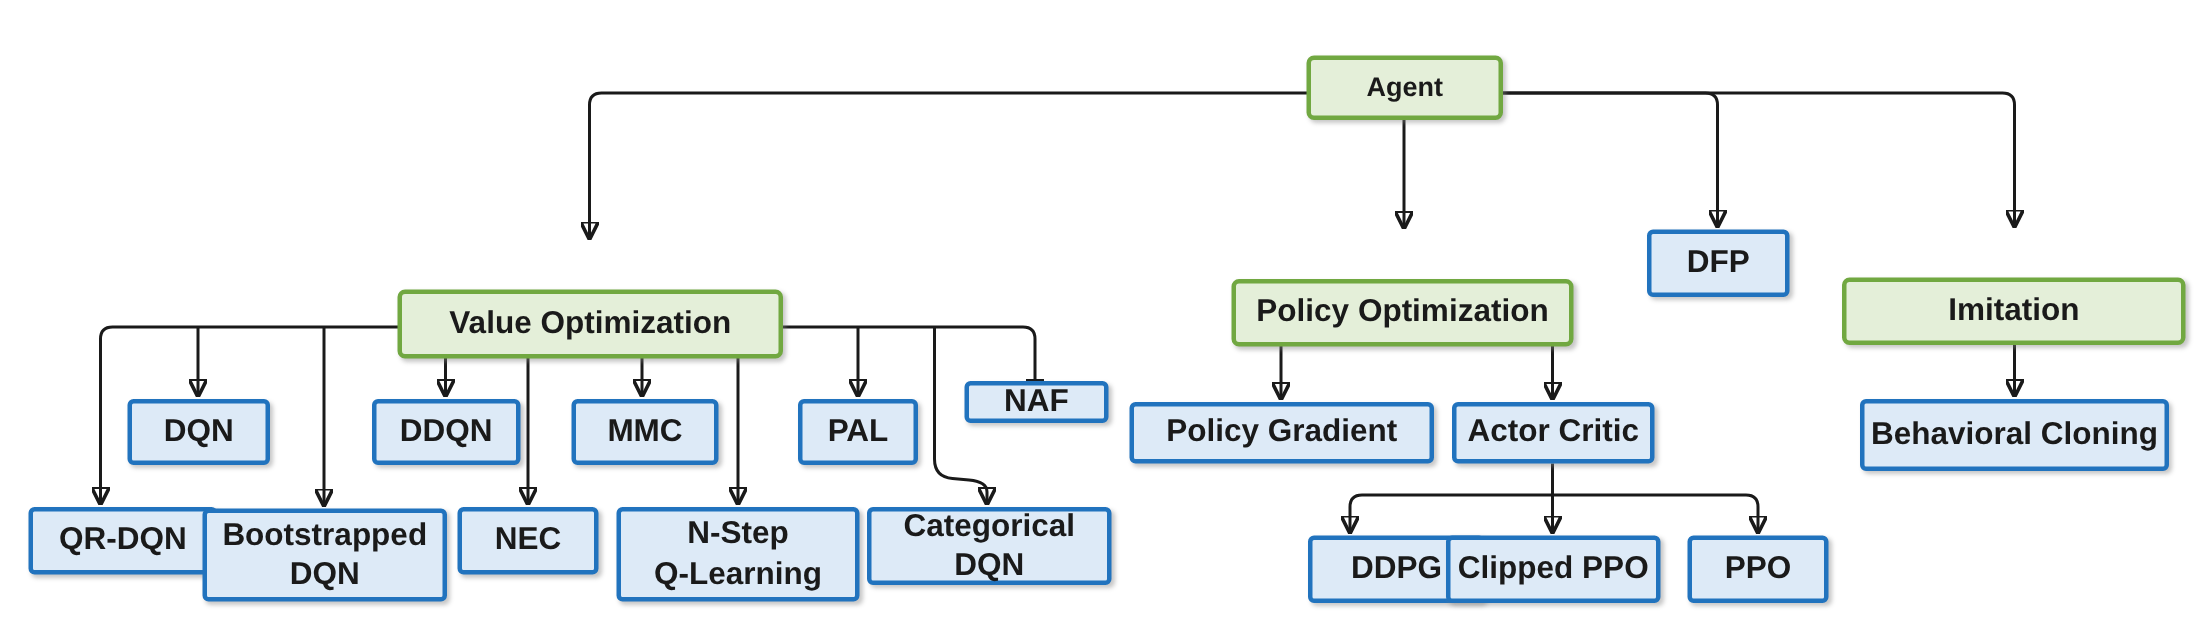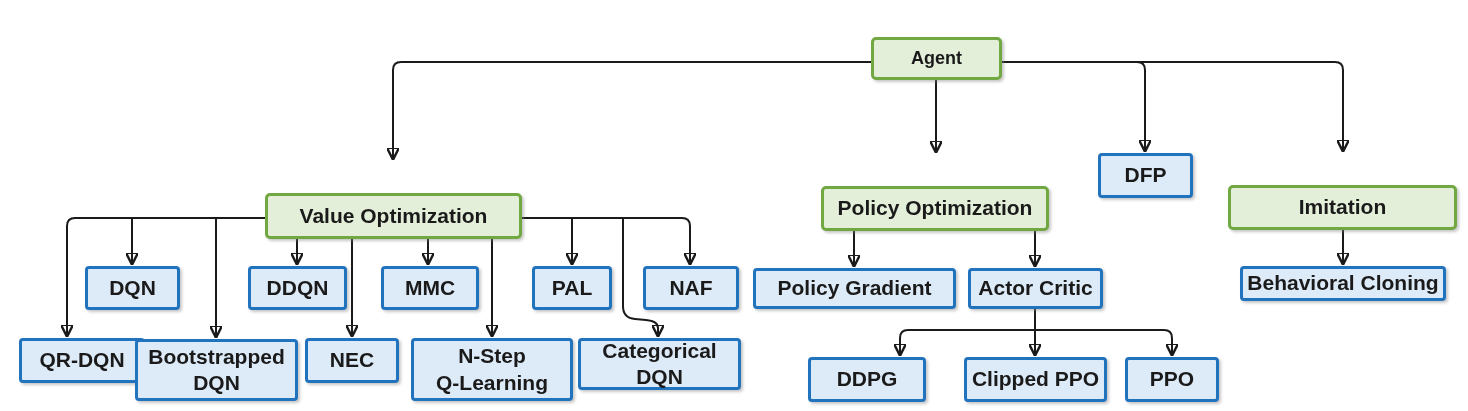--- a/index.html
+++ b/index.html
@@ -98,21 +98,21 @@
   </div>
   <div class="node blue" style="left:248px;top:266px;width:99px;height:44px">
     <span class="lbl">DDQN</span>
   </div>
   <div class="node blue" style="left:381px;top:266px;width:98px;height:44px">
     <span class="lbl">MMC</span>
   </div>
   <div class="node blue" style="left:532px;top:266px;width:80px;height:44px">
     <span class="lbl">PAL</span>
   </div>
-  <div class="node blue" style="left:643px;top:266px;width:96px;height:44px">
+  <div class="node blue" style="left:643px;top:254px;width:96px;height:28px">
     <span class="lbl">NAF</span>
   </div>
 
   <div class="node blue" style="left:19px;top:338px;width:126px;height:45px">
     <span class="lbl">QR-DQN</span>
   </div>
   <div class="node blue" style="left:135px;top:339px;width:163px;height:62px">
     <span class="lbl">Bootstrapped
 DQN</span>
   </div>
@@ -128,27 +128,27 @@
 DQN</span>
   </div>
 
   <div class="node blue" style="left:753px;top:268px;width:203px;height:41px">
     <span class="lbl">Policy Gradient</span>
   </div>
   <div class="node blue" style="left:968px;top:268px;width:135px;height:41px">
     <span class="lbl">Actor Critic</span>
   </div>
 
-  <div class="node blue" style="left:808px;top:357px;width:118px;height:45px">
+  <div class="node blue" style="left:872px;top:357px;width:118px;height:45px">
     <span class="lbl">DDPG</span>
   </div>
   <div class="node blue" style="left:964px;top:357px;width:143px;height:45px">
     <span class="lbl">Clipped PPO</span>
   </div>
   <div class="node blue" style="left:1125px;top:357px;width:94px;height:45px">
     <span class="lbl">PPO</span>
   </div>
 
-  <div class="node blue" style="left:1240px;top:266px;width:206px;height:35px">
+  <div class="node blue" style="left:1240px;top:266px;width:206px;height:48px">
     <span class="lbl">Behavioral Cloning</span>
   </div>
 
 </div>
 
 </body></html>

